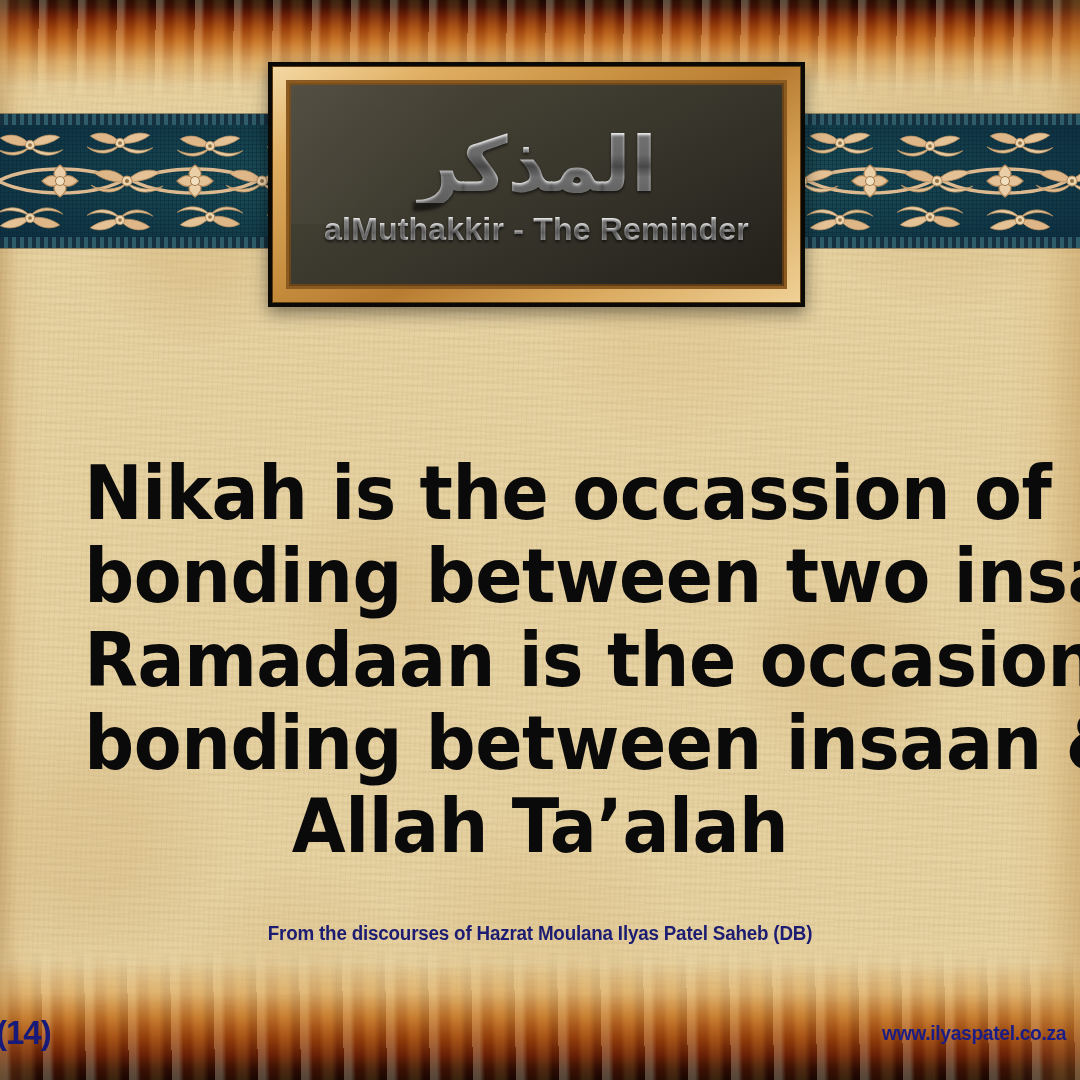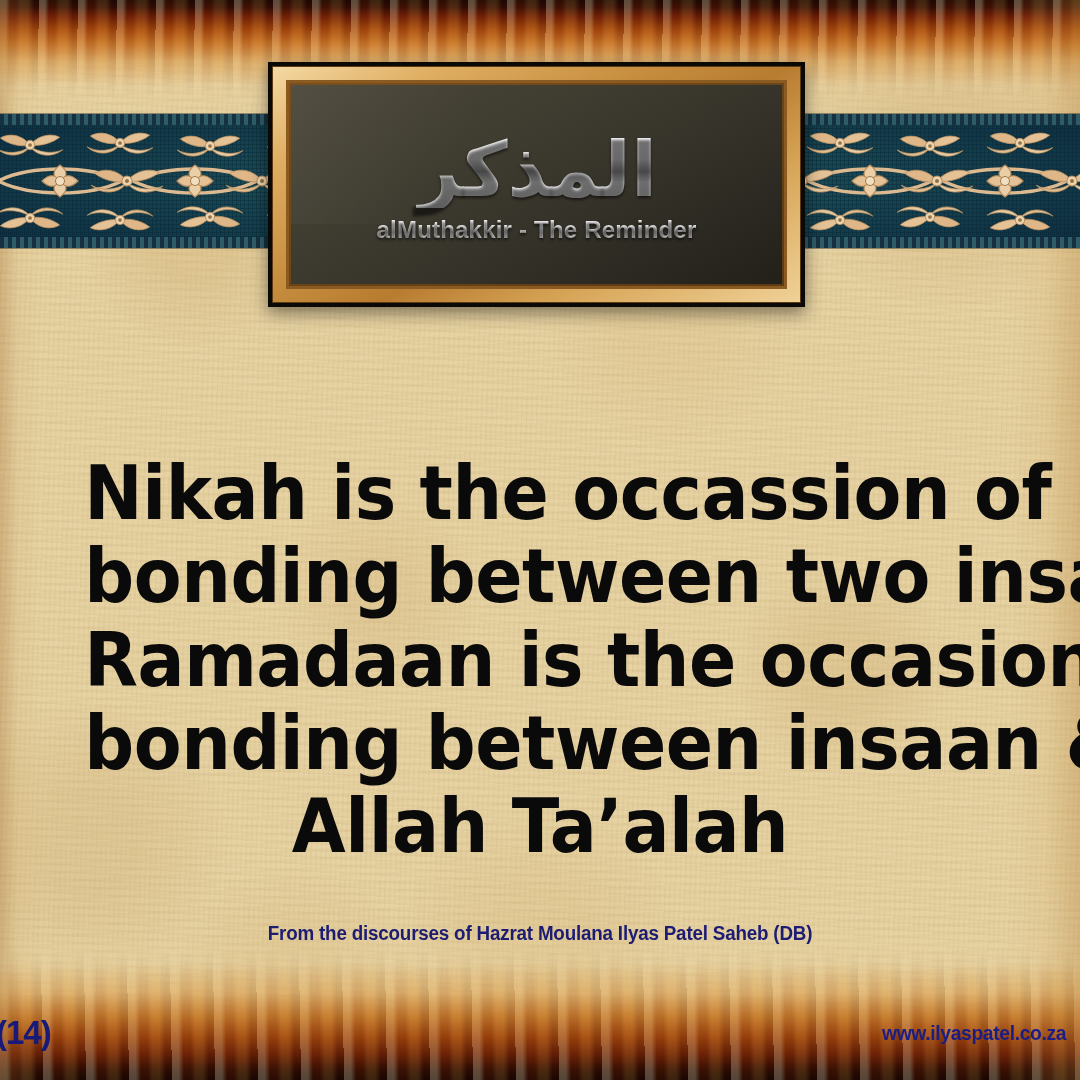--- a/index.html
+++ b/index.html
@@ -169,21 +169,21 @@
     background: linear-gradient(180deg, #ffffff 0%, #e9e9e9 36%, #9d9d9d 52%, #f2f2f2 66%, #cfcfcf 100%);
     -webkit-background-clip: text;
     background-clip: text;
     color: transparent;
     text-shadow: 0 2px 3px rgba(0,0,0,.55);
     letter-spacing: -1px;
   }
   .logo-sub {
     margin-top: 8px;
     font-family: "Liberation Sans", sans-serif;
-    font-size: 24px;
+    font-size: 32px;
     font-weight: 700;
     letter-spacing: .2px;
     background: linear-gradient(180deg, #ffffff 0%, #ededed 40%, #b9b9b9 58%, #f6f6f6 78%, #d2d2d2 100%);
     -webkit-background-clip: text;
     background-clip: text;
     color: transparent;
     text-shadow: 0 2px 3px rgba(0,0,0,.6);
     white-space: nowrap;
   }
 

